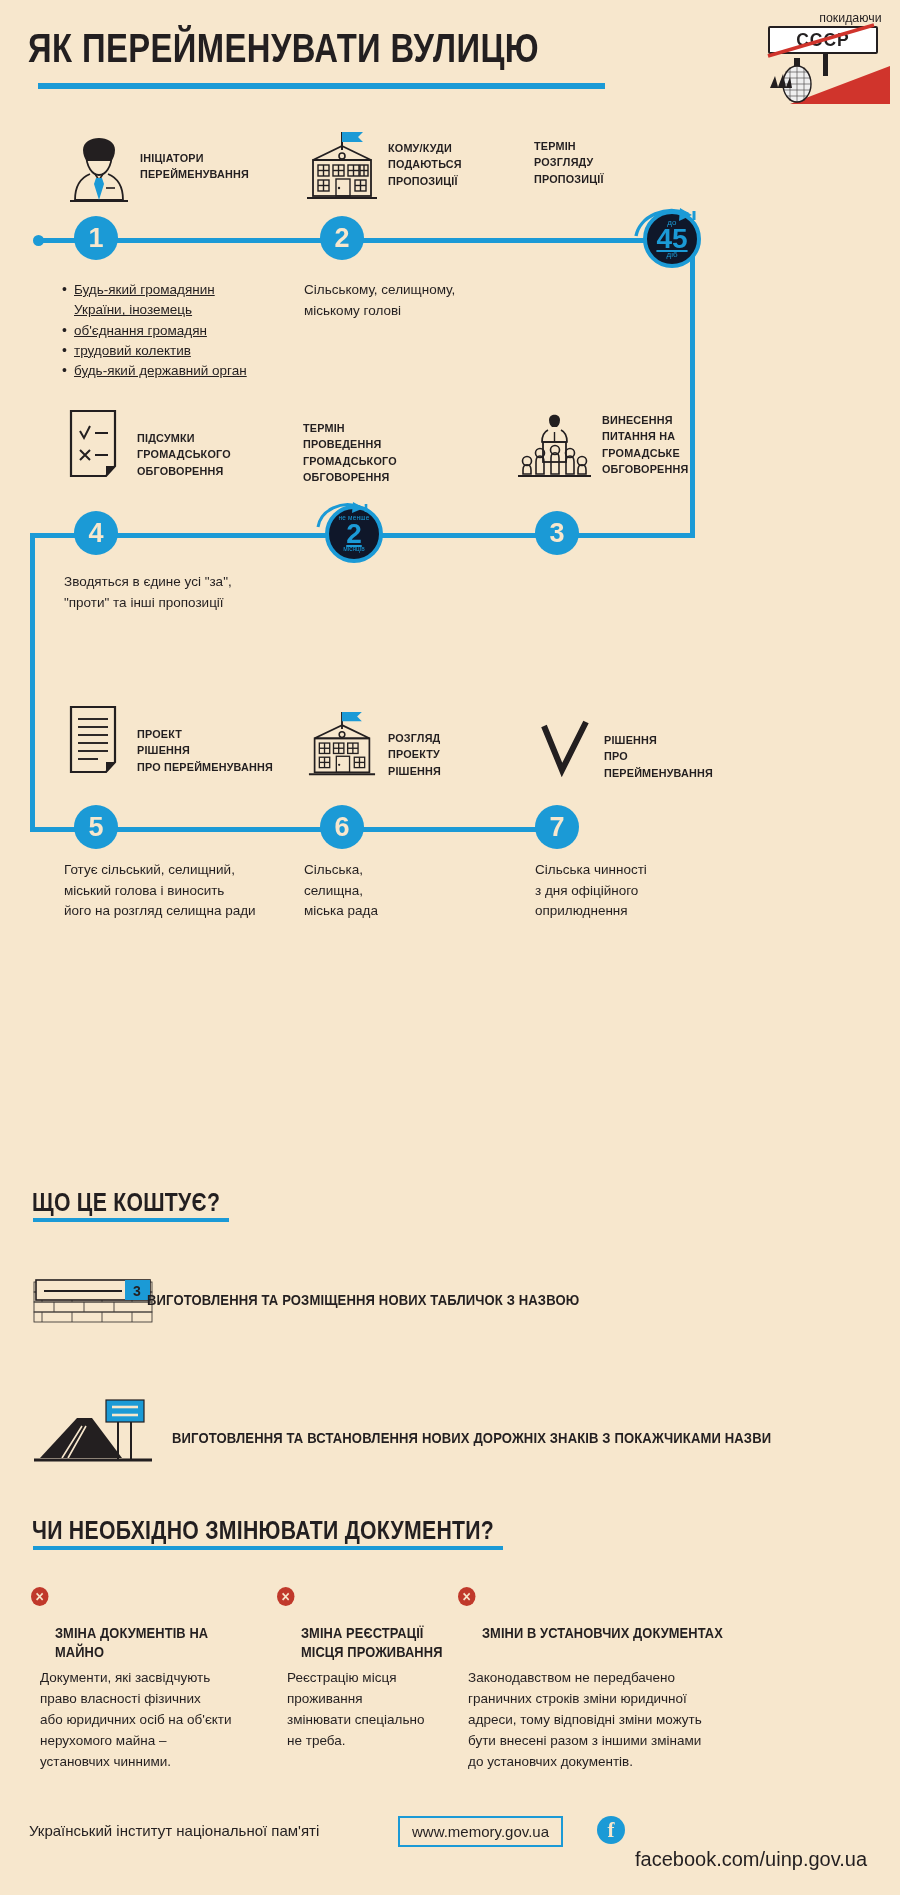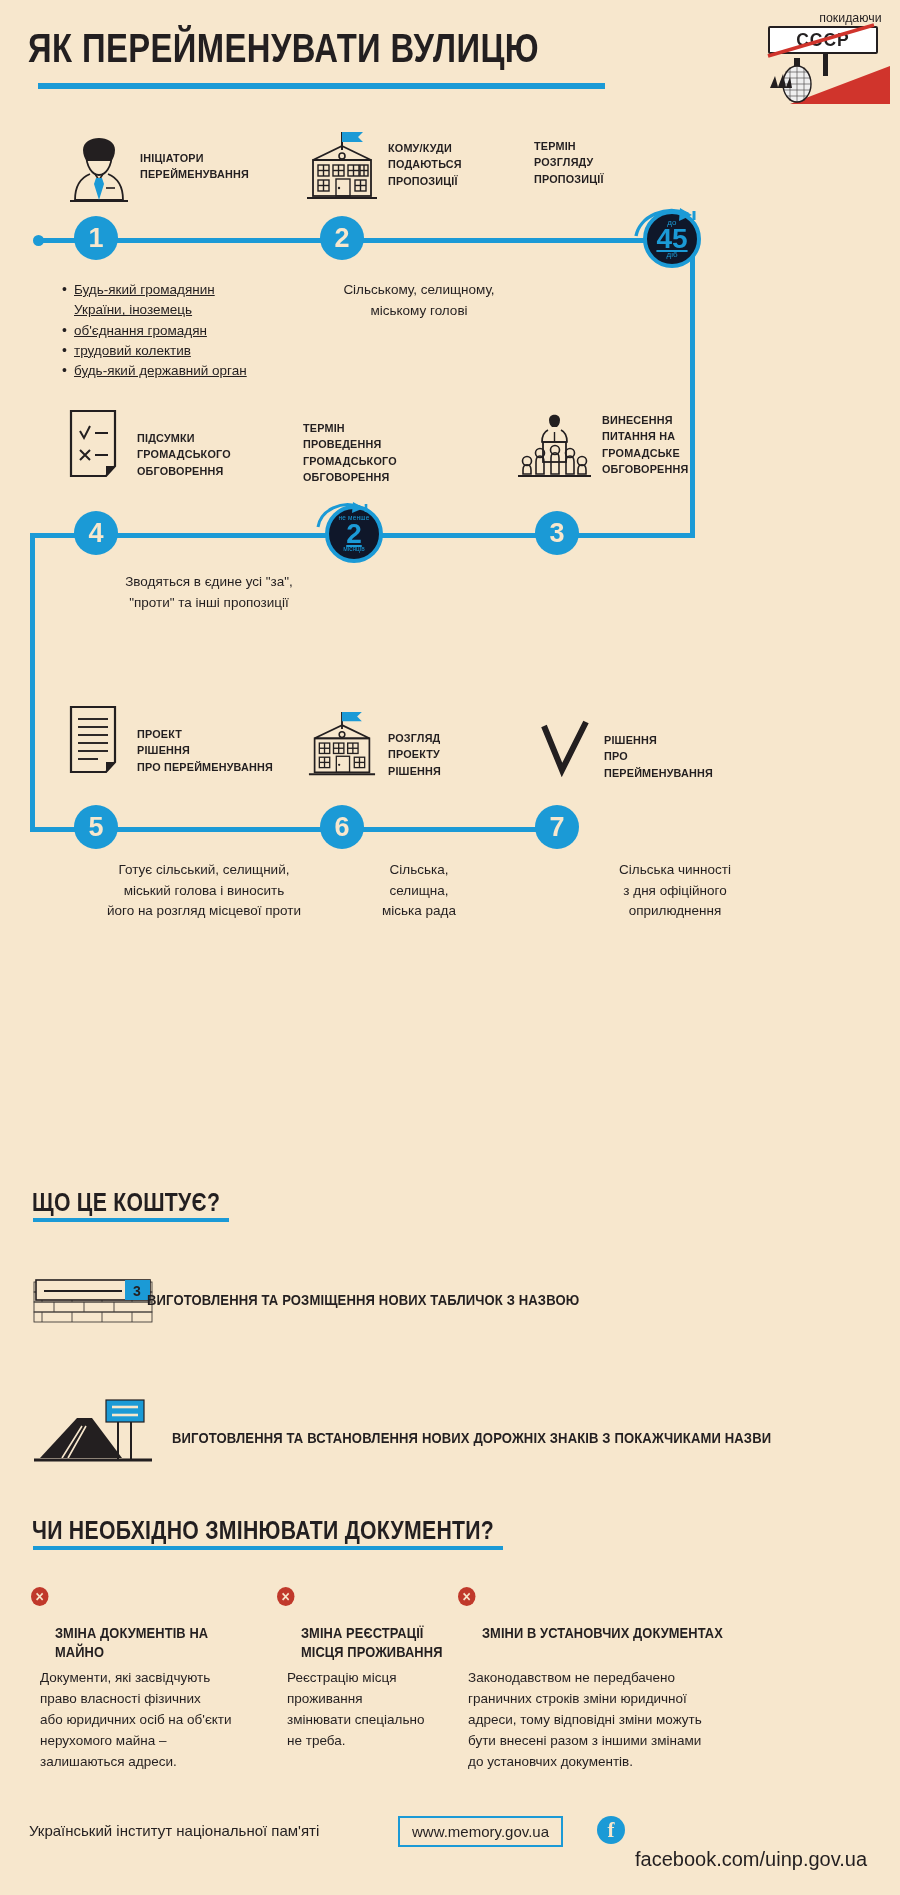--- a/index.html
+++ b/index.html
@@ -75,21 +75,20 @@
   .badge-arrow { position:absolute; z-index:6; }
 
   .icon-label {
     position:absolute; font-size:11.5px; font-weight:bold; line-height:1.42;
     letter-spacing:.2px; text-transform:uppercase; color:#231f20;
     transform:scaleX(.94); transform-origin:left top; white-space:pre-line;
   }
   .body-text {
     position:absolute; font-size:13.5px; line-height:1.52; color:#231f20;
     white-space:pre-line;
-    text-align:center;
   }
   .bullets { position:absolute; font-size:13.5px; line-height:1.5; color:#231f20; }
   .bullets li { list-style:none; position:relative; padding-left:12px;text-decoration:underline; }
   .bullets li::before {
     content:"•"; position:absolute; left:0; top:-1px; font-size:14px;
   }
 
   .icon-box { position:absolute; }
   svg { display:block; overflow:visible; }
 
@@ -351,21 +350,21 @@
       </svg>
     </div>
     <div class="icon-label" style="left:137px; top:614px;">ПРОЕКТ
 РІШЕННЯ
 ПРО ПЕРЕЙМЕНУВАННЯ</div>
     <div class="node" style="left:74px; top:693px;">
       <span>5</span>
     </div>
     <div class="body-text" style="left:64px; top:748px; width:280px;">Готує сільський, селищний,
 міський голова і виносить
-його на розгляд місцевої проти</div>
+його на розгляд селищна ради</div>
 
     <div class="icon-box" style="left:303px; top:598px;">
       <svg width="78" height="68" viewBox="0 0 78 72">
         <line x1="39" y1="2" x2="39" y2="20" stroke="#231f20" stroke-width="2"></line>
         <path d="M39 2 L60 2 L55 7 L60 12 L39 12 Z" fill="#1b9ad6"></path>
         <path d="M39 16 L68 30 L10 30 Z" fill="none" stroke="#231f20" stroke-width="1.8"></path>
         <circle cx="39" cy="26" r="3" fill="none" stroke="#231f20" stroke-width="1.6"></circle>
         <rect x="10" y="30" width="58" height="36" fill="none" stroke="#231f20" stroke-width="1.8"></rect>
         <g fill="none" stroke="#231f20" stroke-width="1.4">
           <rect x="15" y="35" width="11" height="11"></rect>
@@ -472,21 +471,21 @@
       <div class="doc-head">
         <span class="xmark">✕</span>
         <span>ЗМІНА ДОКУМЕНТІВ НА МАЙНО</span>
       </div>
     </div>
     <div class="doc-body" style="left:40px; top:1647px; width:245px;">
       <span>Документи, які засвідчують
 право власності фізичних
 або юридичних осіб на об'єкти
 нерухомого майна –
-</span><b>залишаються адреси.</b>
+</span><b>установчих чинними.</b>
     </div>
 
     <div class="doc-col" style="left:277px; top:1586px; width:180px;">
       <div class="doc-head">
         <span class="xmark">✕</span>
         <span>ЗМІНА РЕЄСТРАЦІЇ
 МІСЦЯ ПРОЖИВАННЯ</span>
       </div>
     </div>
     <div class="doc-body" style="left:287px; top:1647px; width:175px;">

